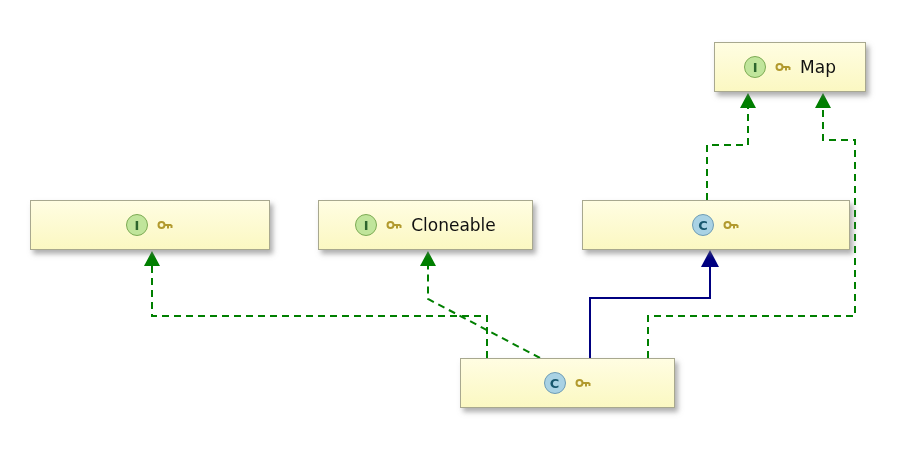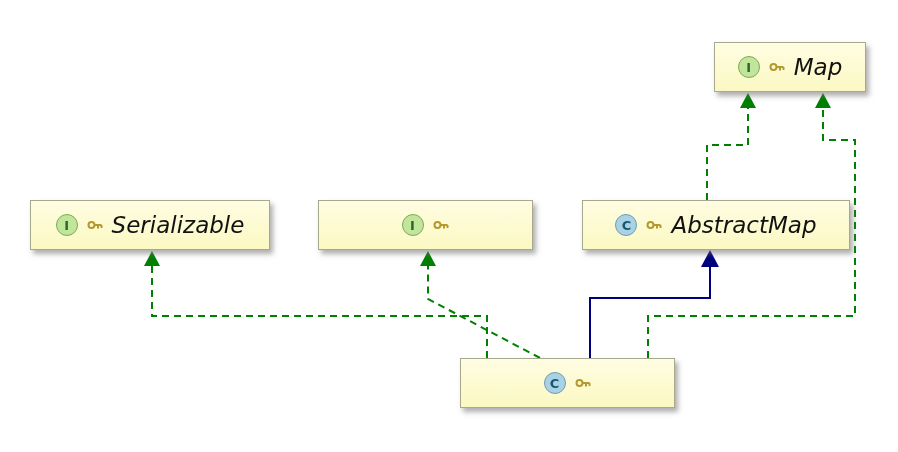--- a/index.html
+++ b/index.html
@@ -27,24 +27,23 @@
     display: flex;
     align-items: center;
     justify-content: center;
     gap: 8px;
     background: linear-gradient(180deg, #fffde2 0%, #fbf8c2 100%);
     border: 1px solid #a8a88f;
     box-shadow: 3px 4px 5px rgba(110,110,110,0.55);
     cursor: default;
   }
   .node .label {
-    font-size: 23px;
+    font-size: 17px;
     color: #111111;
     white-space: nowrap;
-    font-style: italic;
   }
   .badge {
     width: 22px;
     height: 22px;
     border-radius: 50%;
     display: flex;
     align-items: center;
     justify-content: center;
     font-size: 13px;
     font-weight: bold;
@@ -112,42 +111,41 @@
   </div>
 
   <div class="node" style="left:30px; top:200px; width:240px;">
     <span class="badge iface">I</span>
     <span class="keyicon">
       <svg width="18" height="18" viewBox="0 0 18 18">
         <circle cx="5.5" cy="9" r="3" fill="none" stroke="#b29a2e" stroke-width="2"></circle>
         <path d="M8.5 9 H15.5 M12 9 V12.5 M15.5 9 V12" fill="none" stroke="#b29a2e" stroke-width="2"></path>
       </svg>
     </span>
-    <span class="label">Serializable</span>
   </div>
 
   <div class="node" style="left:318px; top:200px; width:215px;">
     <span class="badge iface">I</span>
     <span class="keyicon">
       <svg width="18" height="18" viewBox="0 0 18 18">
         <circle cx="5.5" cy="9" r="3" fill="none" stroke="#b29a2e" stroke-width="2"></circle>
         <path d="M8.5 9 H15.5 M12 9 V12.5 M15.5 9 V12" fill="none" stroke="#b29a2e" stroke-width="2"></path>
       </svg>
     </span>
+    <span class="label">Cloneable</span>
   </div>
 
   <div class="node" style="left:582px; top:200px; width:268px;">
     <span class="badge klass">C</span>
     <span class="keyicon">
       <svg width="18" height="18" viewBox="0 0 18 18">
         <circle cx="5.5" cy="9" r="3" fill="none" stroke="#b29a2e" stroke-width="2"></circle>
         <path d="M8.5 9 H15.5 M12 9 V12.5 M15.5 9 V12" fill="none" stroke="#b29a2e" stroke-width="2"></path>
       </svg>
     </span>
-    <span class="label">AbstractMap</span>
   </div>
 
   <div class="node" style="left:460px; top:358px; width:215px;">
     <span class="badge klass">C</span>
     <span class="keyicon">
       <svg width="18" height="18" viewBox="0 0 18 18">
         <circle cx="5.5" cy="9" r="3" fill="none" stroke="#b29a2e" stroke-width="2"></circle>
         <path d="M8.5 9 H15.5 M12 9 V12.5 M15.5 9 V12" fill="none" stroke="#b29a2e" stroke-width="2"></path>
       </svg>
     </span>

